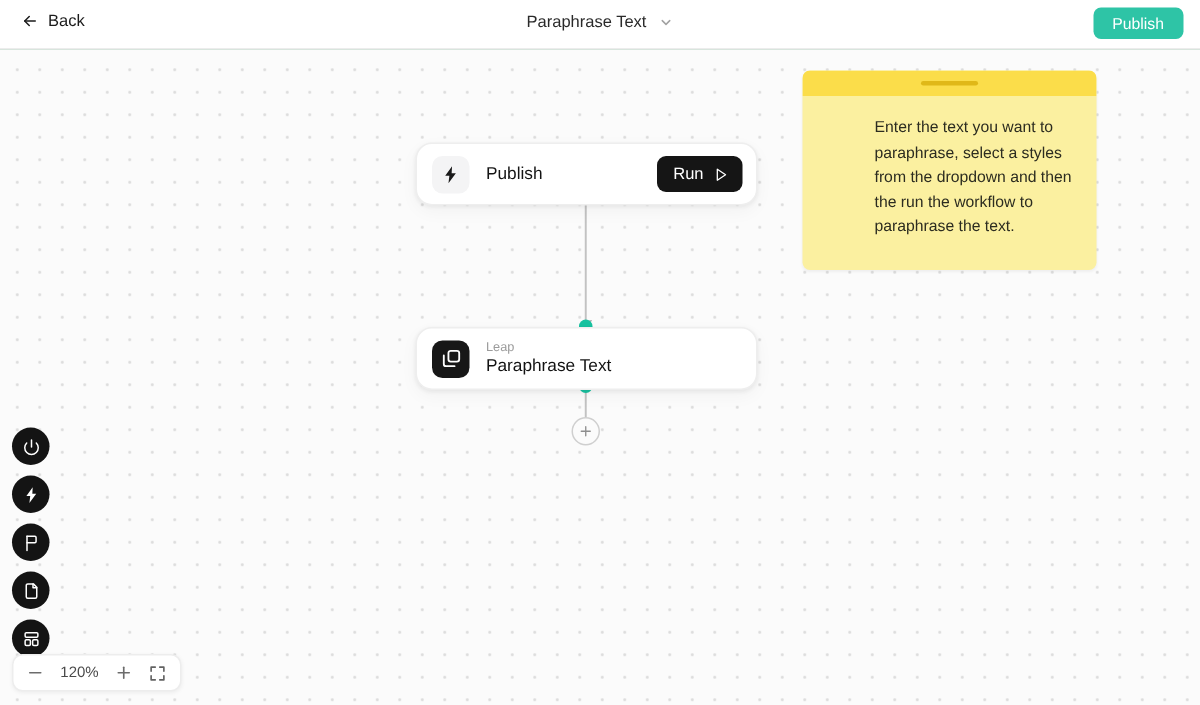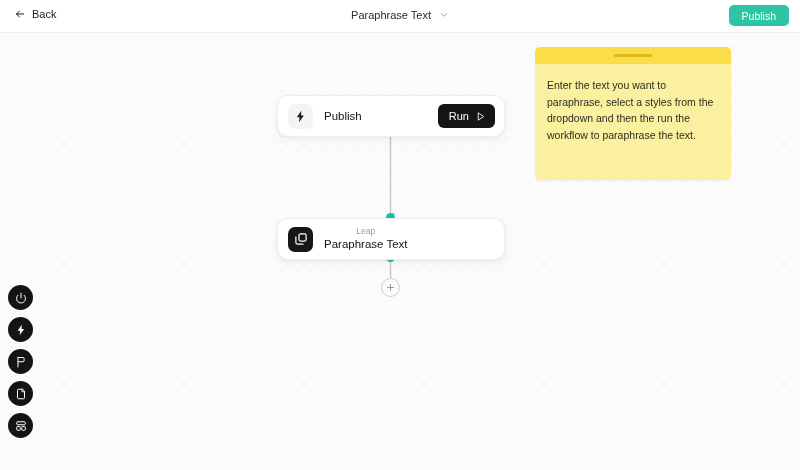--- a/index.html
+++ b/index.html
@@ -129,21 +129,21 @@
     display: flex; align-items: center;
     padding: 0 10px;
   }
   .icon-tile-dark {
     width: 25px; height: 25px;
     border-radius: 7px;
     background: #171717;
     display: flex; align-items: center; justify-content: center;
     flex: none;
   }
-  .leap-text { margin-left: 11px; line-height: 1.15; text-align: center; }
+  .leap-text { margin-left: 11px; line-height: 1.15; }
   .leap-sub { font-size: 8.5px; color: #9b9b9b; display: block; }
   .leap-title { font-size: 11.5px; color: #121212; display: block; margin-top: 1px; }
 
   
   .add-btn {
     position: absolute;
     left: 381px; top: 245px;
     width: 19px; height: 19px;
     border-radius: 50%;
     border: 1px solid #cfcfcf;
@@ -174,20 +174,21 @@
   .sticky-grip {
     width: 38px; height: 2.5px;
     border-radius: 2px;
     background: #e0b818;
   }
   .sticky-body {
     padding: 13px 12px 0 12px;
     font-size: 10.5px;
     line-height: 1.58;
     color: #2c2c20;
+    margin-left: 36px;
   }
 
   
   .toolbar {
     position: absolute;
     left: 8px; top: 252px;
     display: flex; flex-direction: column; gap: 7px;
     z-index: 30;
   }
   .tool-btn {
@@ -332,15 +333,31 @@
 
       <button class="tool-btn">
         <svg viewBox="0 0 24 24" fill="none" stroke="#ffffff" stroke-width="2">
           <rect x="3.5" y="3.5" width="17" height="6" rx="1.6"></rect>
           <rect x="3.5" y="13" width="7" height="7.5" rx="1.6"></rect>
           <rect x="13.5" y="13" width="7" height="7.5" rx="1.6"></rect>
         </svg>
       </button>
     </div>
 
+    <div class="zoombar">
+      <svg class="zoom-ico" viewBox="0 0 24 24" fill="none" stroke="#3c3c3c" stroke-width="2.4" stroke-linecap="round">
+        <line x1="4" y1="12" x2="20" y2="12"></line>
+      </svg>
+      <span class="zoom-level">120%</span>
+      <svg class="zoom-ico" viewBox="0 0 24 24" fill="none" stroke="#3c3c3c" stroke-width="2.4" stroke-linecap="round">
+        <line x1="12" y1="4" x2="12" y2="20"></line>
+        <line x1="4" y1="12" x2="20" y2="12"></line>
+      </svg>
+      <svg class="zoom-fs" viewBox="0 0 24 24" fill="none" stroke="#3c3c3c" stroke-width="2.2" stroke-linecap="round" stroke-linejoin="round">
+        <polyline points="3.5 9 3.5 3.5 9 3.5"></polyline>
+        <polyline points="15 3.5 20.5 3.5 20.5 9"></polyline>
+        <polyline points="20.5 15 20.5 20.5 15 20.5"></polyline>
+        <polyline points="9 20.5 3.5 20.5 3.5 15"></polyline>
+      </svg>
+    </div>
 
   </div>
 </div>
 
 </body></html>

